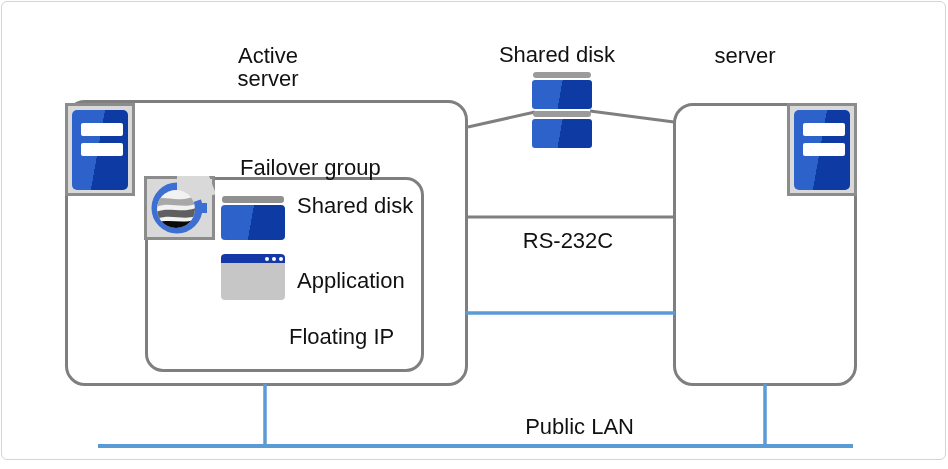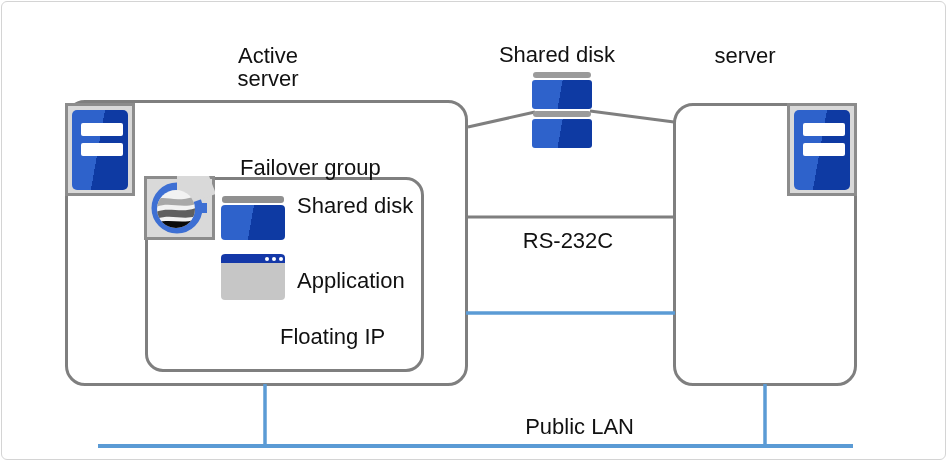--- a/index.html
+++ b/index.html
@@ -122,21 +122,21 @@
   </div>
 
   <div class="lbl left" style="left:297px;top:194px;">
     <span style="display:block">Shared disk</span>
   </div>
 
   <div class="lbl left" style="left:297px;top:269px;">
     <span>Application</span>
   </div>
 
-  <div class="lbl left" style="left:280px;top:325px;">
+  <div class="lbl left" style="left:289px;top:325px;">
     <span>Floating IP</span>
   </div>
 
   <div class="lbl" style="left:498px;top:229px;width:140px;">
     <span>RS-232C</span>
   </div>
 
 
   <div class="lbl" style="left:494px;top:415px;width:140px;text-align:right;">
     <span>Public LAN</span>

